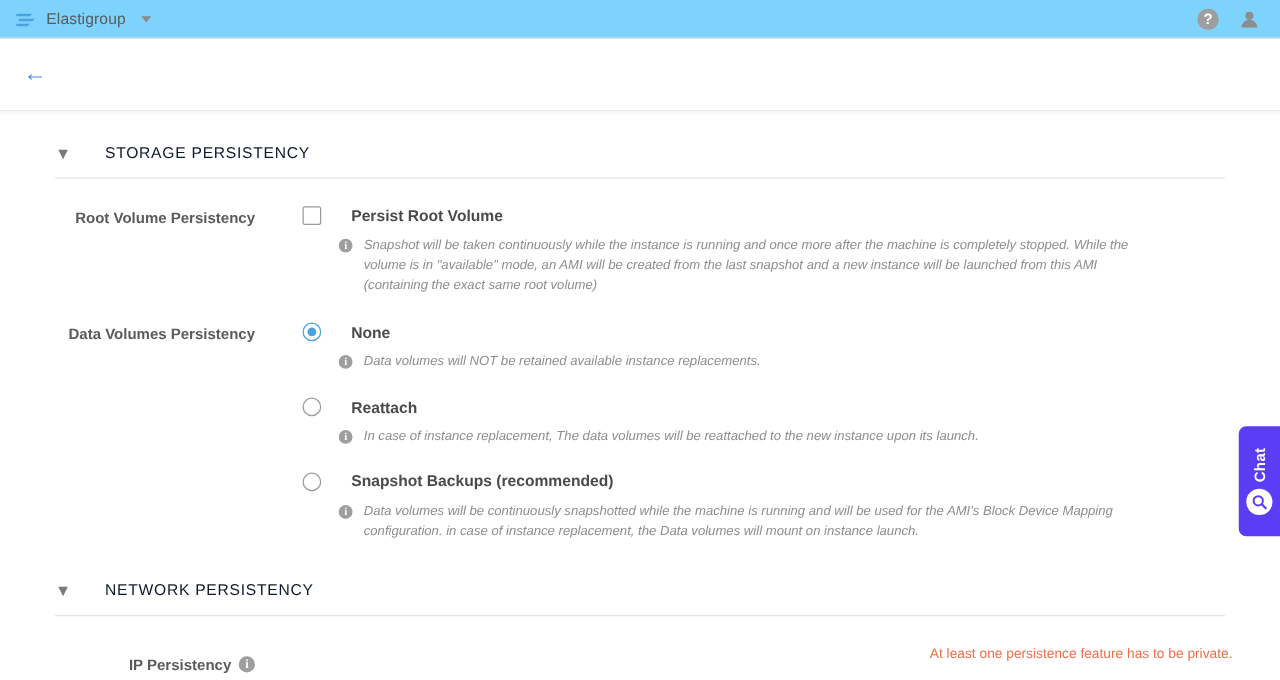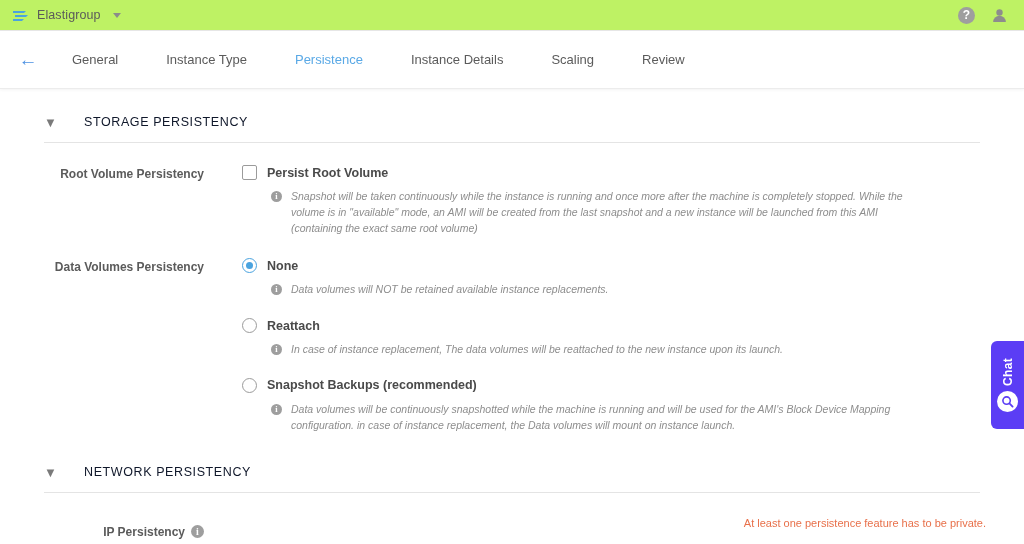--- a/index.html
+++ b/index.html
@@ -12,21 +12,21 @@
     color: #4a4a4a;
   }
 
   
   .topbar {
     height: 31px;
     border-bottom: 1px solid #e6e6e6;
     display: flex;
     align-items: center;
     padding: 0 12px;
-    background: #bef264;
+    background: #7dd3fc;
     position: relative;
   }
   .brand { display: flex; align-items: center; gap: 8px; }
   .brand-logo { width: 17px; height: 15px; display: block; }
   .brand-name {
     font-size: 12.5px;
     color: #5a5a5a;
     letter-spacing: .1px;
   }
   .caret-down {
@@ -130,21 +130,21 @@
     display: flex;
     justify-content: flex-end;
     align-items: flex-start;
     gap: 6px;
   }
   .row-body { flex: 1; padding-right: 50px; }
 
   .opt-line {
     display: flex;
     align-items: center;
-    gap: 10px;
+    gap: 24px;
   }
   .opt-label {
     font-size: 12.5px;
     font-weight: bold;
     color: #4a4a4a;
   }
 
   .checkbox {
     width: 15px; height: 15px;
     border: 1.6px solid #9b9b9b;
@@ -270,28 +270,20 @@
       <svg width="17" height="17" viewBox="0 0 17 17">
         <circle cx="8.5" cy="5.5" r="3.2" fill="#8d8d8d"></circle>
         <path d="M2.2 15 a6.3 6.3 0 0 1 12.6 0 z" fill="#8d8d8d"></path>
       </svg>
     </span>
   </div>
 </div>
 
 <div class="navbar">
   <div class="back-arrow">←</div>
-  <div class="steps">
-    <div class="step">General</div>
-    <div class="step">Instance Type</div>
-    <div class="step active">Persistence</div>
-    <div class="step">Instance Details</div>
-    <div class="step">Scaling</div>
-    <div class="step">Review</div>
-  </div>
 </div>
 
 <div class="content">
 
   <div class="section-head">
     <span class="chev">▼</span>
     <span class="section-title">STORAGE PERSISTENCY</span>
   </div>
   <div class="section-rule"></div>
 

